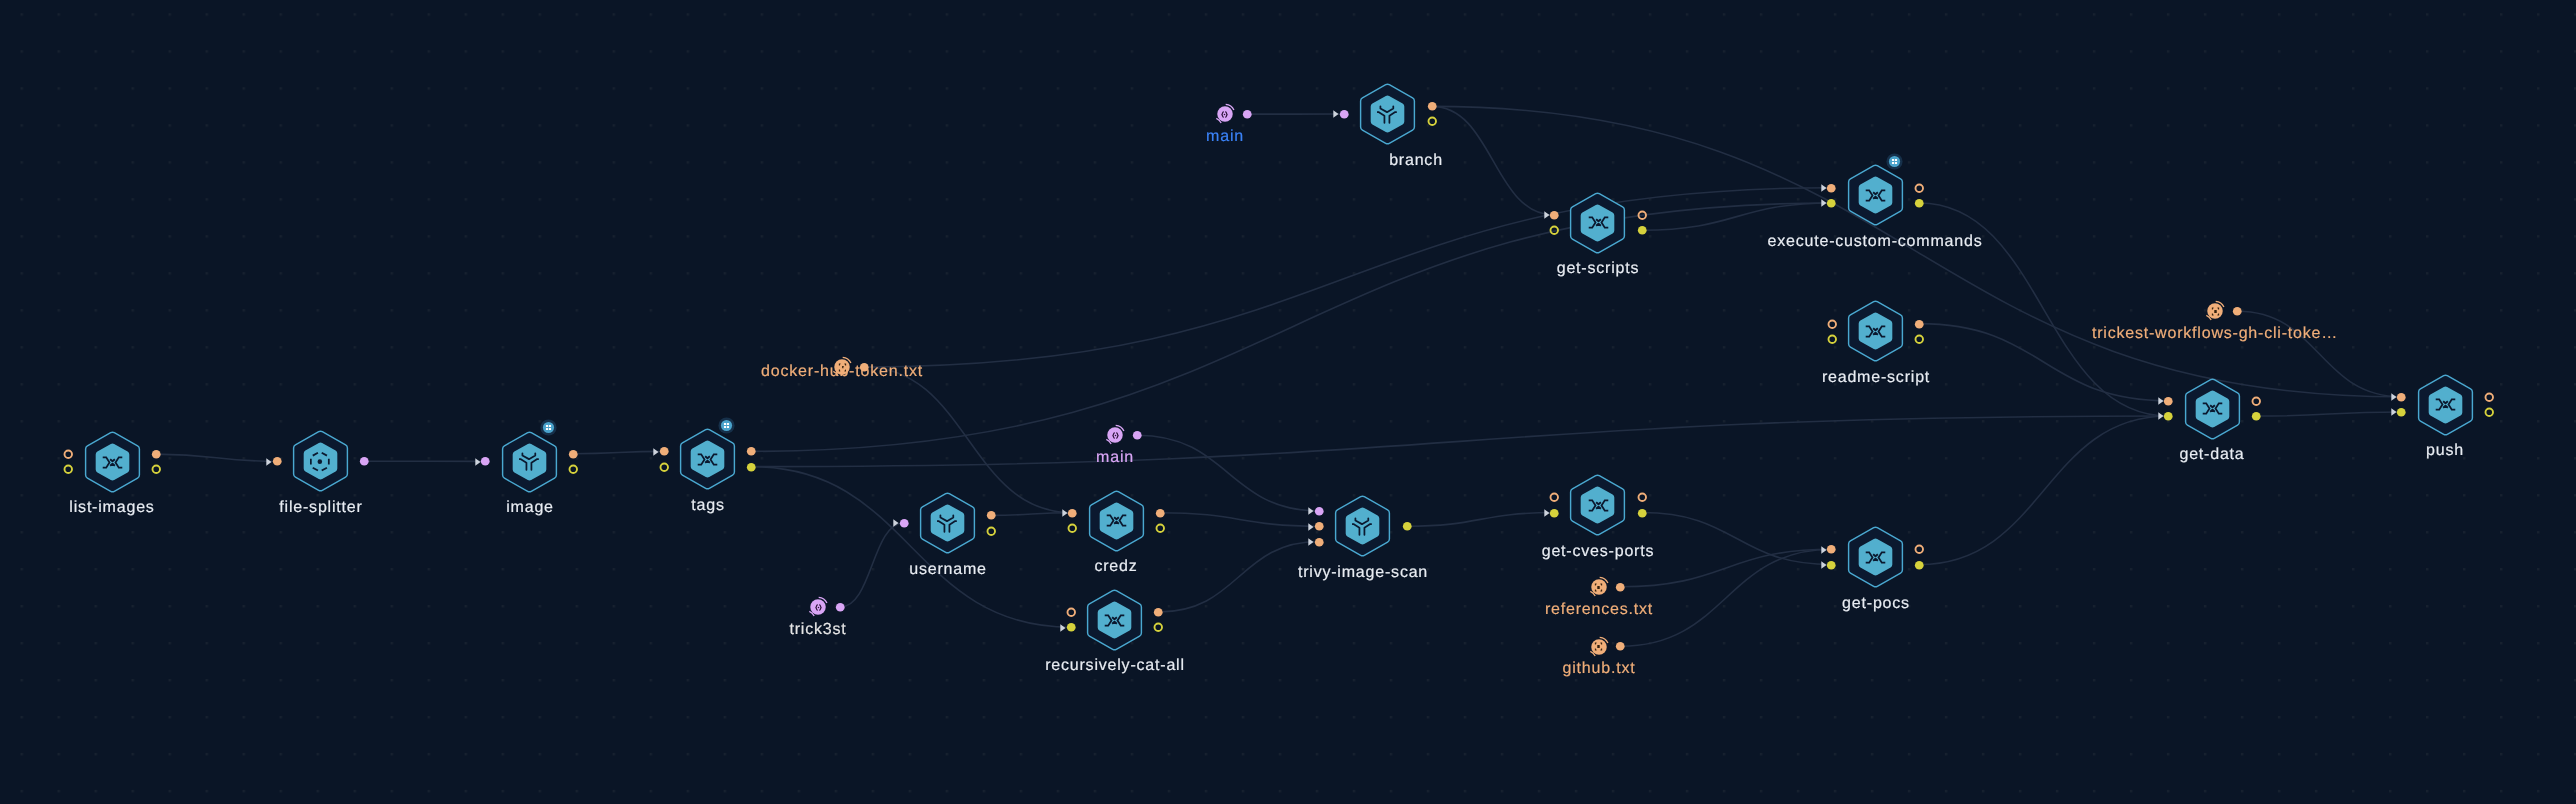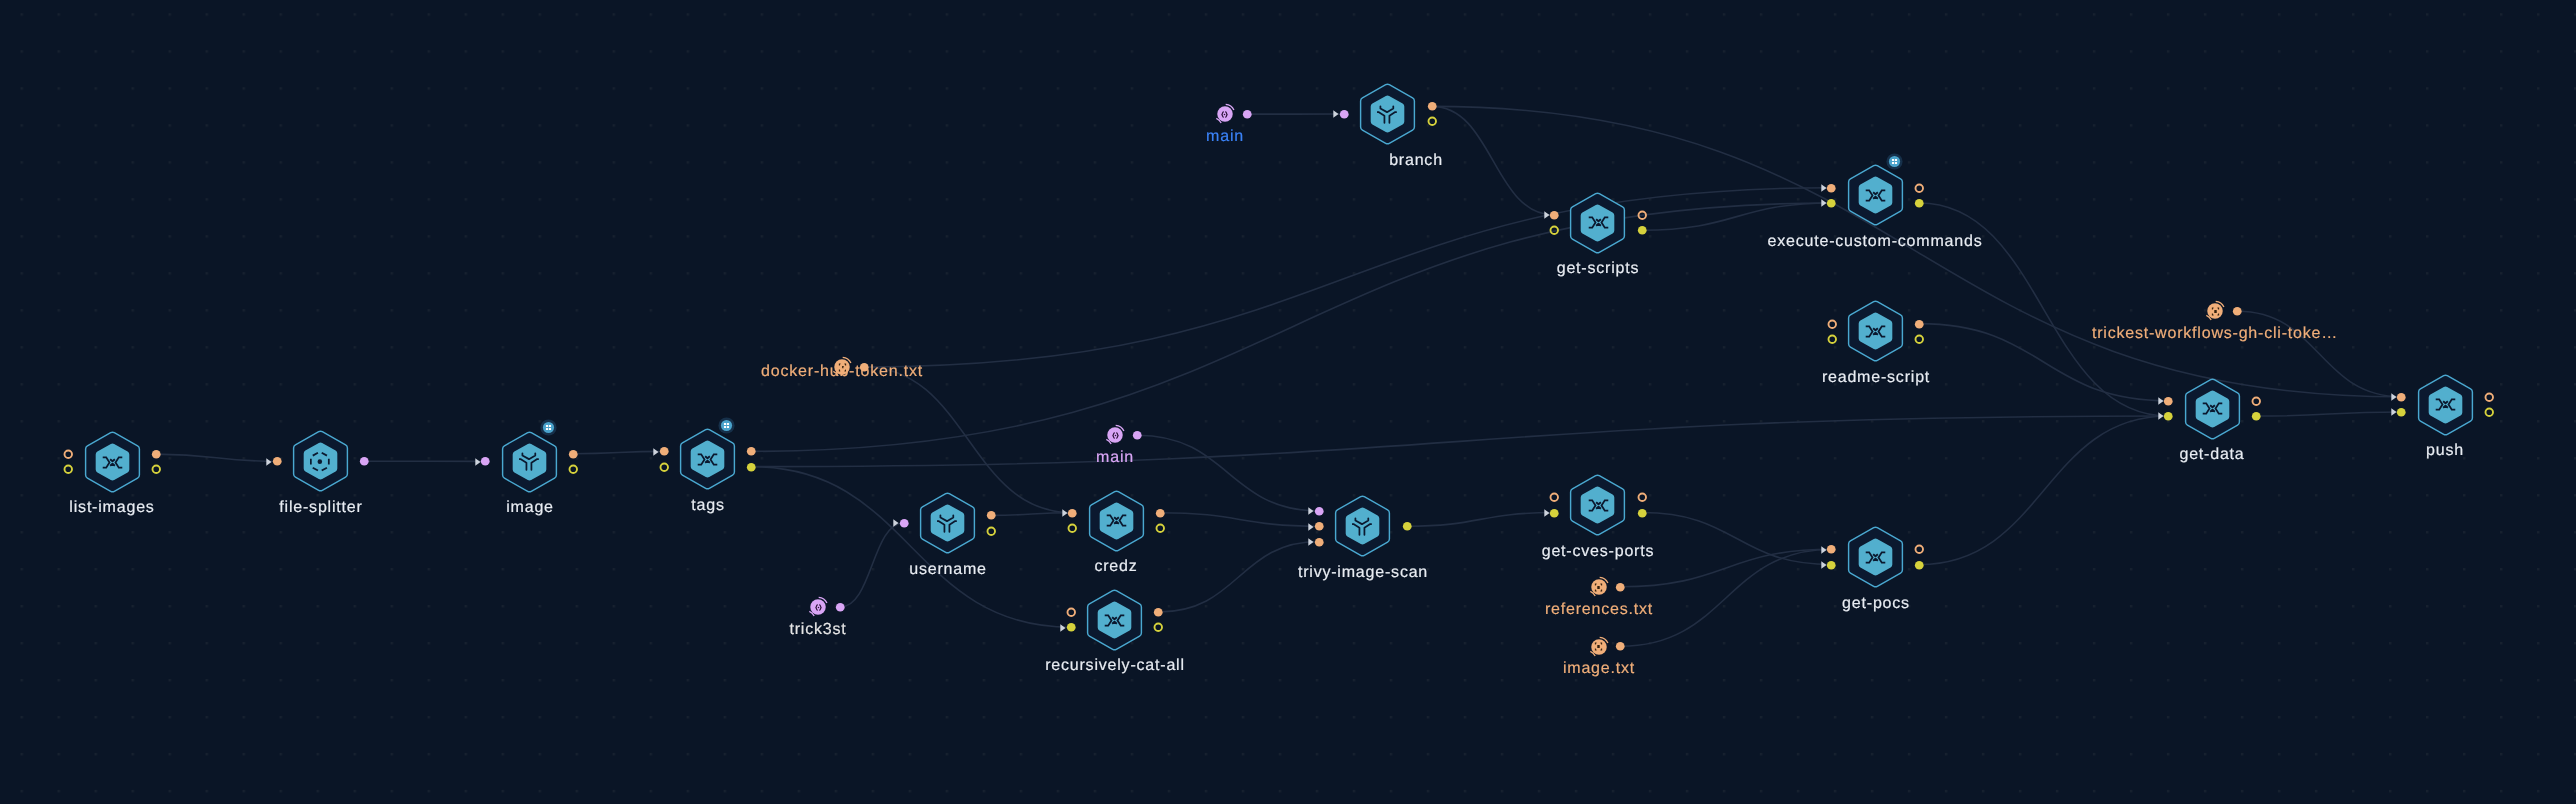--- a/index.html
+++ b/index.html
@@ -632,21 +632,21 @@
         <svg viewBox="0 0 24 24" width="11" height="11" style="position: absolute; left: 1593px; top: 641px;">
           <path d="M7.8 4.4 H5.2 V7.4" fill="none" stroke="#32200e" stroke-width="2.3" stroke-linecap="butt" stroke-linejoin="miter"></path>
           <path d="M16.2 4.4 H18.8 V7.4" fill="none" stroke="#32200e" stroke-width="2.3" stroke-linecap="butt" stroke-linejoin="miter"></path>
           <path d="M5.2 16.6 V19.6 H7.8" fill="none" stroke="#32200e" stroke-width="2.3" stroke-linecap="butt" stroke-linejoin="miter"></path>
           <path d="M18.8 16.6 V19.6 H16.2" fill="none" stroke="#32200e" stroke-width="2.3" stroke-linecap="butt" stroke-linejoin="miter"></path>
           <rect x="9.3" y="8.6" width="5.4" height="6.8" rx="0.8" fill="#32200e"></rect>
         </svg>
         <svg width="10.5" height="10.5" viewBox="0 0 13 13" style="position: absolute; left: 1615px; top: 641px;">
           <circle cx="6.5" cy="6.5" r="5.4" fill="#f0ae79"></circle>
         </svg>
-        <div class="ilabel" style="left: 1599px; top: 661px; color: rgb(240, 174, 121);">image.txt</div>
+        <div class="ilabel" style="left: 1599px; top: 661px; color: rgb(240, 174, 121);">github.txt</div>
       </div>
       <div class="node">
         <svg width="24" height="24" viewBox="0 0 30 30" style="position: absolute; left: 2203px; top: 299px;">
           <path d="M 15.85 2.83 A 12.2 12.2 0 0 1 26.15 10.04" fill="none" stroke="#f0ae79" stroke-width="1.6" stroke-linecap="butt"></path>
           <path d="M 4.13 20.54 A 12.2 12.2 0 0 1 10.23 26.23" fill="none" stroke="#f0ae79" stroke-width="1.6" stroke-linecap="butt"></path>
           <circle cx="15" cy="15" r="9.7" fill="#f0ae79"></circle>
         </svg>
         <svg viewBox="0 0 24 24" width="11" height="11" style="position: absolute; left: 2210px; top: 306px;">
           <path d="M7.8 4.4 H5.2 V7.4" fill="none" stroke="#32200e" stroke-width="2.3" stroke-linecap="butt" stroke-linejoin="miter"></path>
           <path d="M16.2 4.4 H18.8 V7.4" fill="none" stroke="#32200e" stroke-width="2.3" stroke-linecap="butt" stroke-linejoin="miter"></path>

